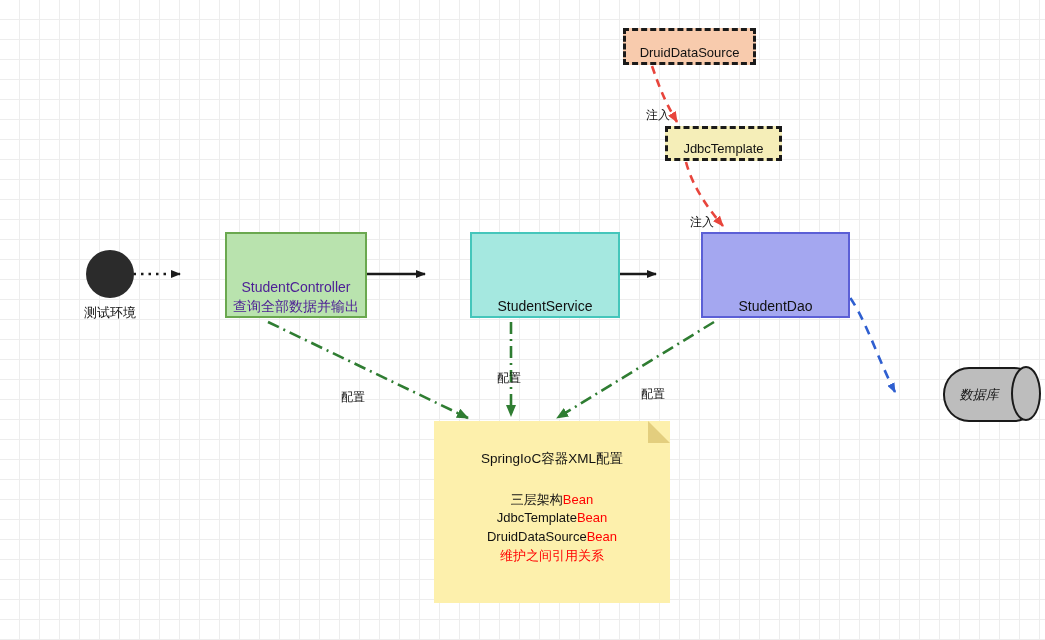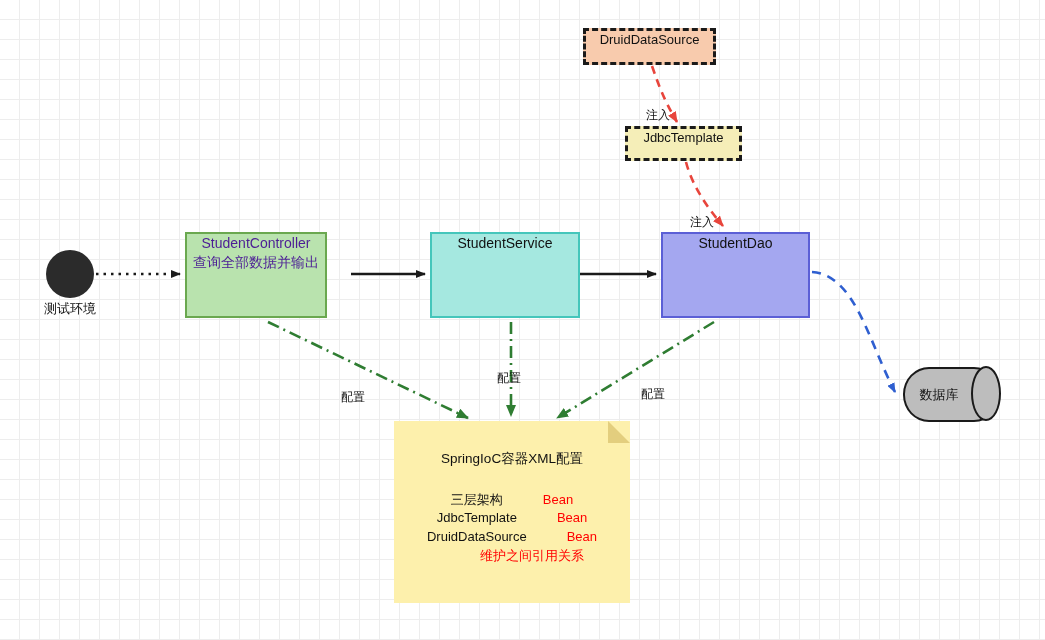--- a/index.html
+++ b/index.html
@@ -16,21 +16,21 @@
     background-image:
       linear-gradient(to right, #ededed 1px, transparent 1px),
       linear-gradient(to bottom, #ededed 1px, transparent 1px),
       linear-gradient(to right, #dcdcdc 1px, transparent 1px),
       linear-gradient(to bottom, #dcdcdc 1px, transparent 1px);
     background-size:20px 20px, 20px 20px, 60px 60px, 60px 60px;
     background-position:-1px -1px, -1px -1px, -1px -1px, -1px -1px;
   }
   #vector{position:absolute;left:0;top:0;width:1045px;height:640px;pointer-events:none;}
 
-  .node{position:absolute;box-sizing:border-box;display:flex;align-items:flex-start;justify-content:center;text-align:center;}
+  .node{position:absolute;box-sizing:border-box;display:flex;align-items:flex-end;justify-content:center;text-align:center;margin-left:40px;}
   .node .lbl{line-height:1.35;}
 
   
   .box-controller{
     left:185px;top:232px;width:142px;height:86px;
     background:#b9e3ae;border:2px solid #6aa84f;
     font-size:14px;color:#4c1d95;
   }
   .box-service{
     left:430px;top:232px;width:150px;height:86px;
@@ -76,41 +76,41 @@
     position:absolute;right:0;top:0;width:22px;height:22px;
     background:#e3ce7e;
     clip-path:polygon(0 0,100% 100%,0 100%);
   }
   .sticky-inner{
     position:relative;padding-top:28px;text-align:center;
     font-size:13px;color:#111;line-height:1.45;
   }
   .sticky-title{font-size:13.5px;color:#111;margin-bottom:22px;}
   .sticky-line{white-space:nowrap;}
-  .red{color:#ff0000;padding-left:40px;}
+  .red{color:#ff0000;}
 
   
   .cyl{
     left:903px;top:367px;width:97px;height:55px;
   }
   .cyl-body{
     position:absolute;left:0;top:0;width:97px;height:55px;
     background:#bdbdbd;border:2px solid #1a1a1a;
     border-radius:26px/27px;
     box-sizing:border-box;
   }
   .cyl-cap{
     position:absolute;right:-1px;top:-1px;width:30px;height:55px;
     border:2px solid #1a1a1a;border-radius:50%;
     background:#bdbdbd;box-sizing:border-box;
   }
   .cyl-lbl{
     position:absolute;left:0;top:0;width:72px;height:55px;
     display:flex;align-items:center;justify-content:center;
-    font-size:13px;color:#111;
+    font-size:13px;color:#111;font-style:italic;
   }
 
   
   .edge-lbl{
     position:absolute;font-size:12px;color:#111;white-space:nowrap;
     background:transparent;
     margin-top:29px;
   }
 </style>
 </head>

